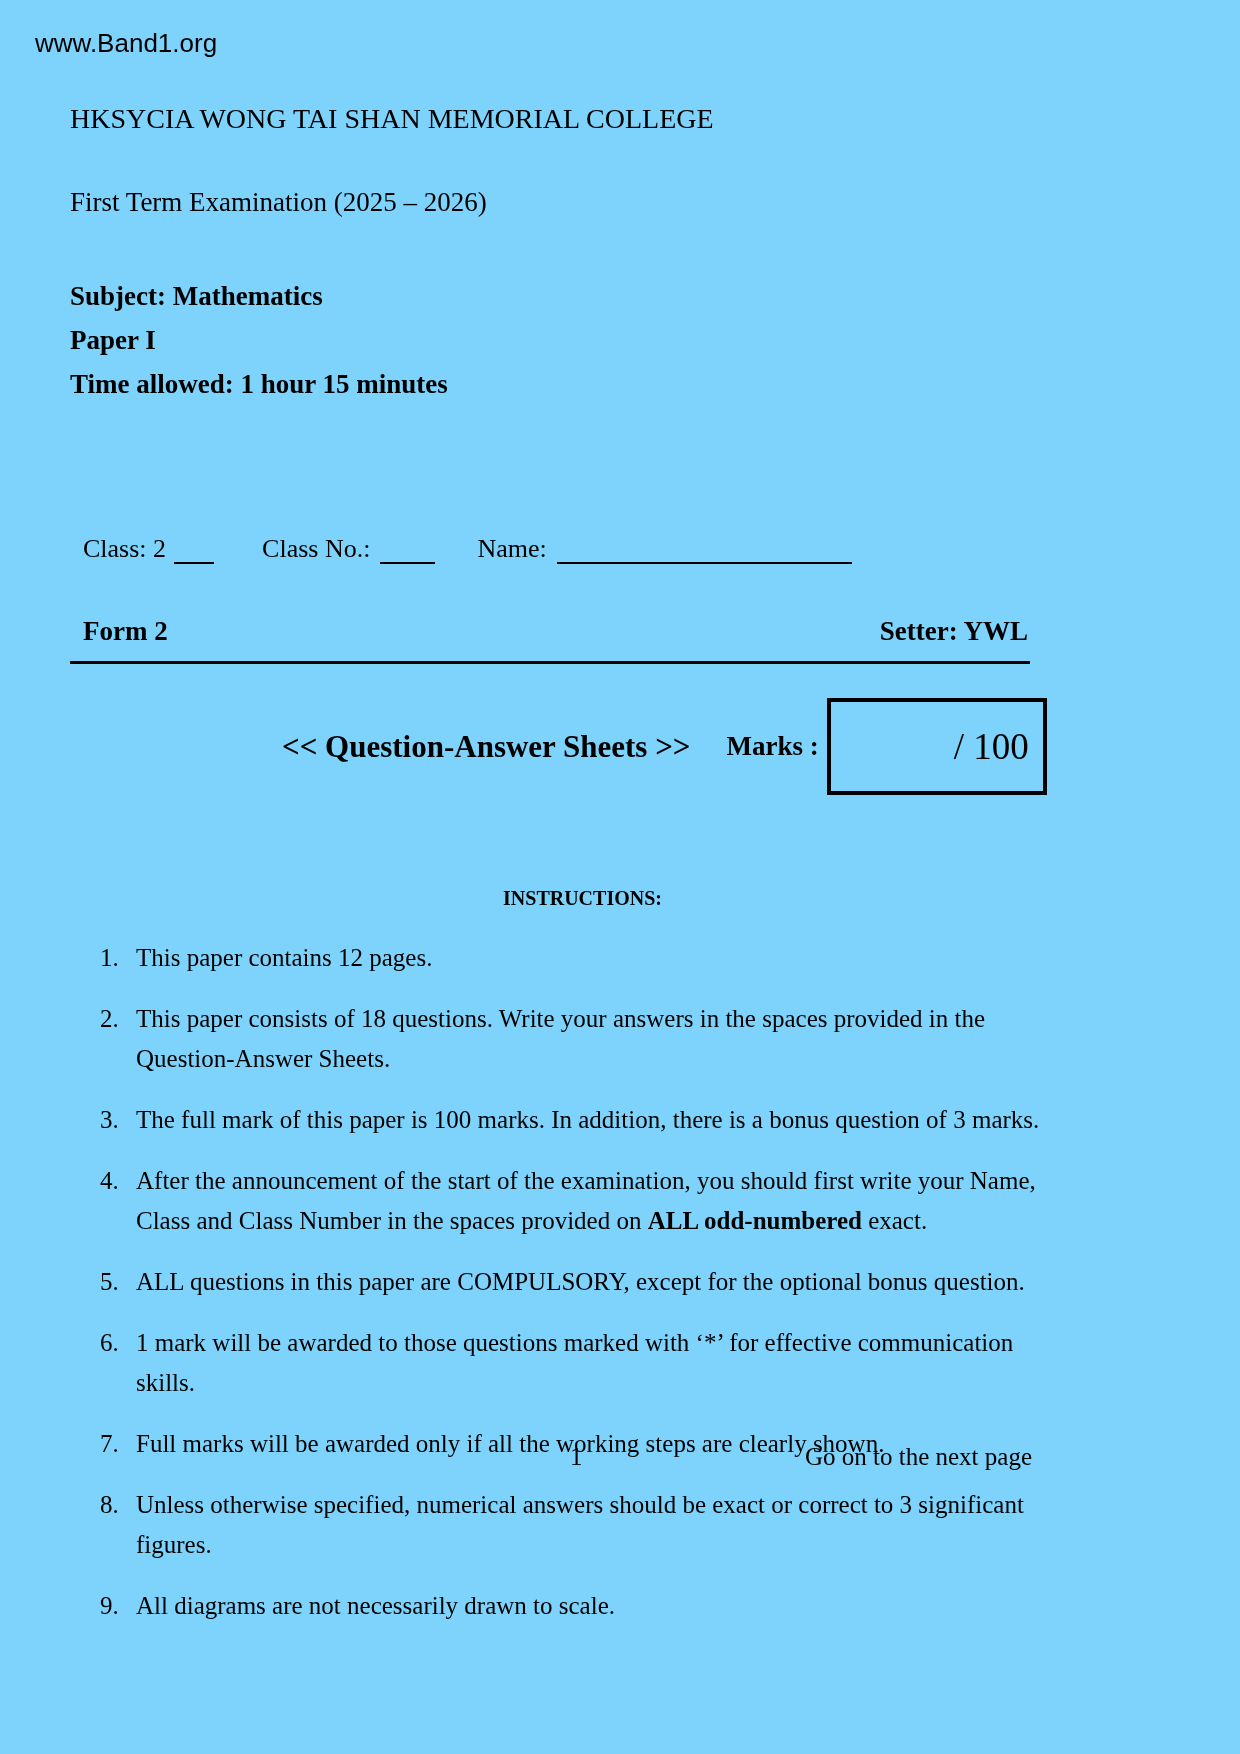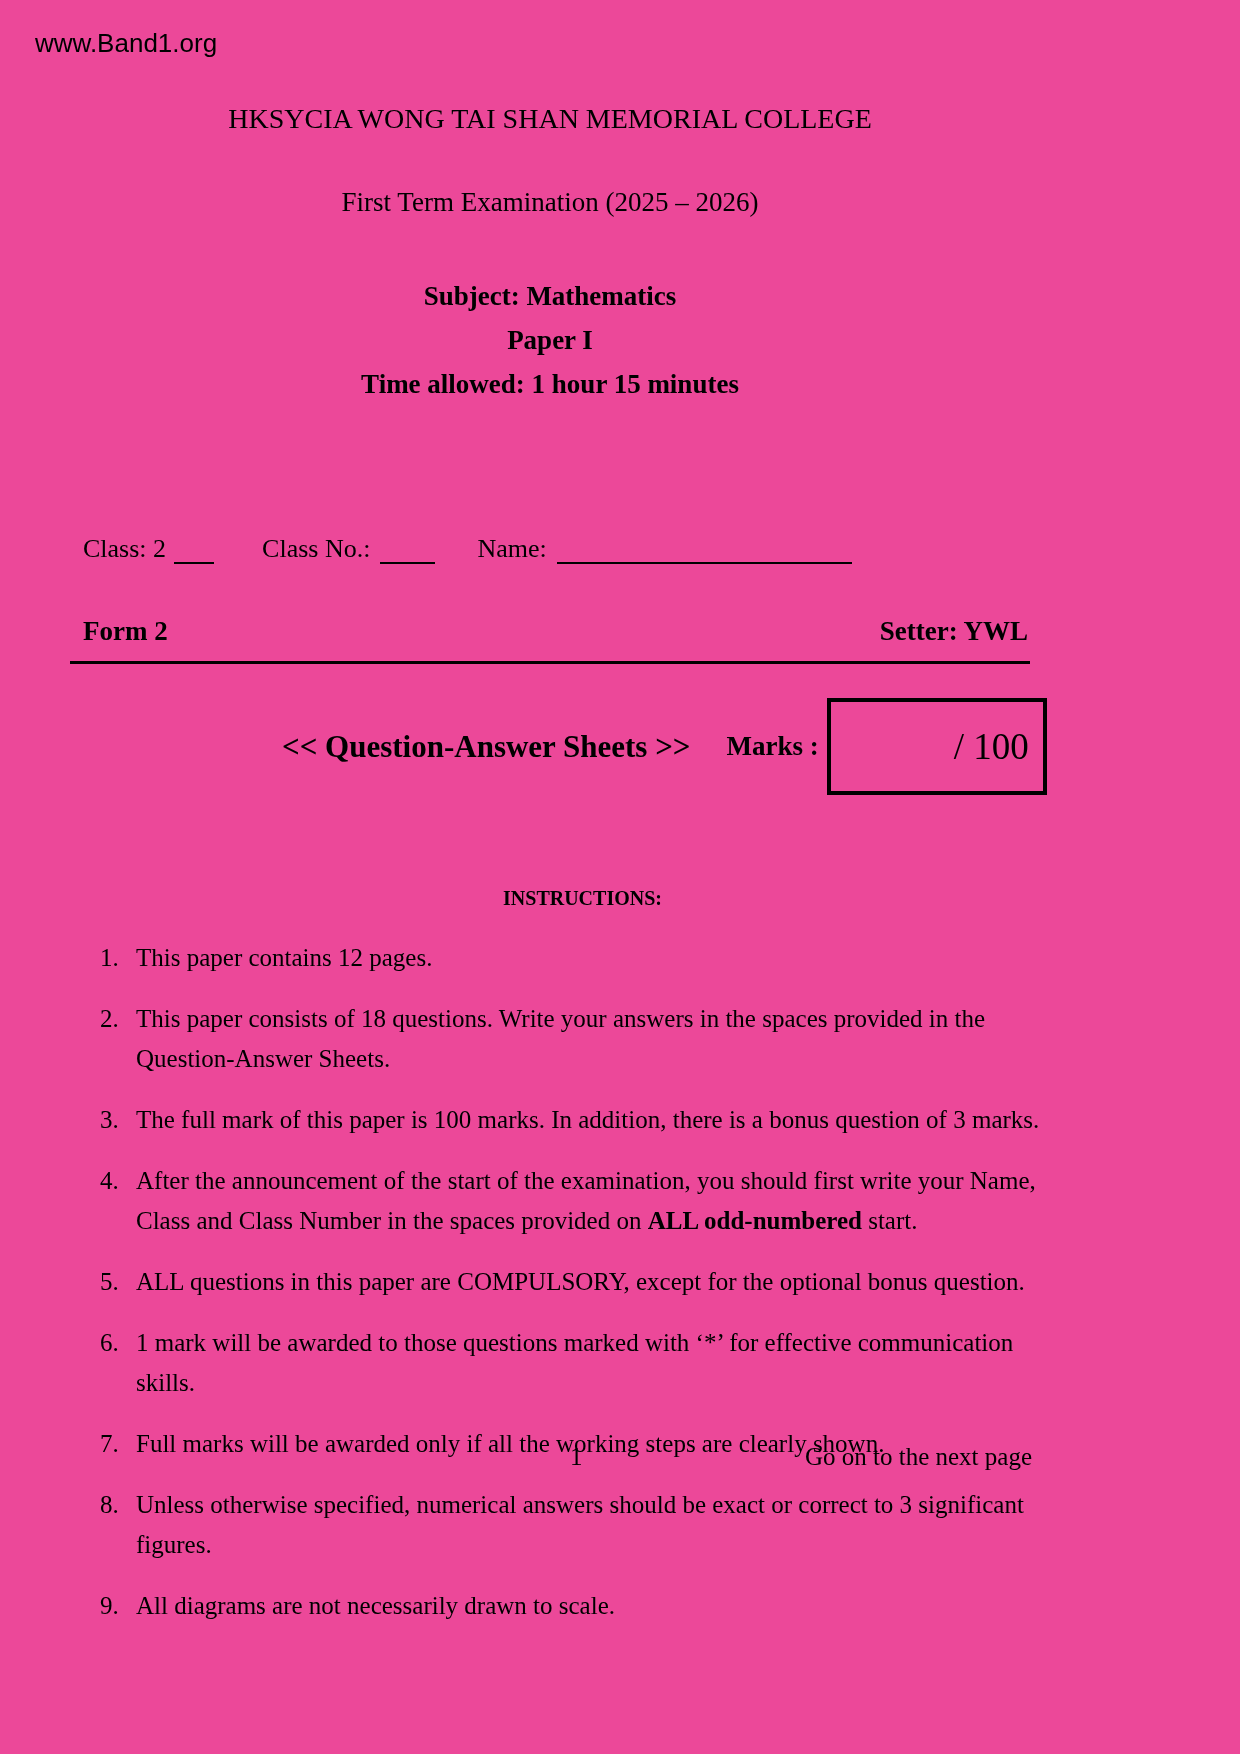--- a/index.html
+++ b/index.html
@@ -2,32 +2,32 @@
 <html><head>
 <meta charset="utf-8">
 <style>
   * { box-sizing: border-box; }
   html, body { margin: 0; padding: 0; background: #ffffff; }
   .page {
     position: relative;
     width: 1240px;
     height: 1754px;
     margin: 0 auto;
-    background: #ec4899;
+    background: #7dd3fc;
     color: #000000;
     font-family: "Liberation Serif", serif;
     overflow: hidden;
   }
   .site {
     font-family: "Liberation Sans", sans-serif;
     font-size: 26px;
     padding: 28px 0 0 35px;
   }
   .content { margin-left: 70px; margin-right: 210px; }
-  .center { text-align: center; }
+  .center { }
   .school-title { margin-top: 44px; font-size: 28px; }
   .exam-title { margin-top: 52px; font-size: 27px; }
   .subject-block { margin-top: 56px; font-weight: bold; font-size: 27px; line-height: 44px; }
   .student-row {
     margin-top: 128px;
     margin-left: 83px;
     font-size: 26px;
     display: flex;
     align-items: center;
   }
@@ -131,21 +131,21 @@
         <span class="instr-text">This paper consists of 18 questions. Write your answers in the spaces provided in the Question-Answer Sheets.</span>
       </div>
 
       <div class="instr-item">
         <span class="instr-num">3.</span>
         <span class="instr-text">The full mark of this paper is 100 marks. In addition, there is a bonus question of 3 marks.</span>
       </div>
 
       <div class="instr-item">
         <span class="instr-num">4.</span>
-        <span class="instr-text"><span>After the announcement of the start of the examination, you should first write your Name, Class and Class Number in the spaces provided on </span><span class="bold">ALL odd-numbered</span><span> start.</span></span>
+        <span class="instr-text"><span>After the announcement of the start of the examination, you should first write your Name, Class and Class Number in the spaces provided on </span><span class="bold">ALL odd-numbered</span><span> exact.</span></span>
       </div>
 
       <div class="instr-item">
         <span class="instr-num">5.</span>
         <span class="instr-text">ALL questions in this paper are COMPULSORY, except for the optional bonus question.</span>
       </div>
 
       <div class="instr-item">
         <span class="instr-num">6.</span>
         <span class="instr-text">1 mark will be awarded to those questions marked with ‘*’ for effective communication skills.</span>

